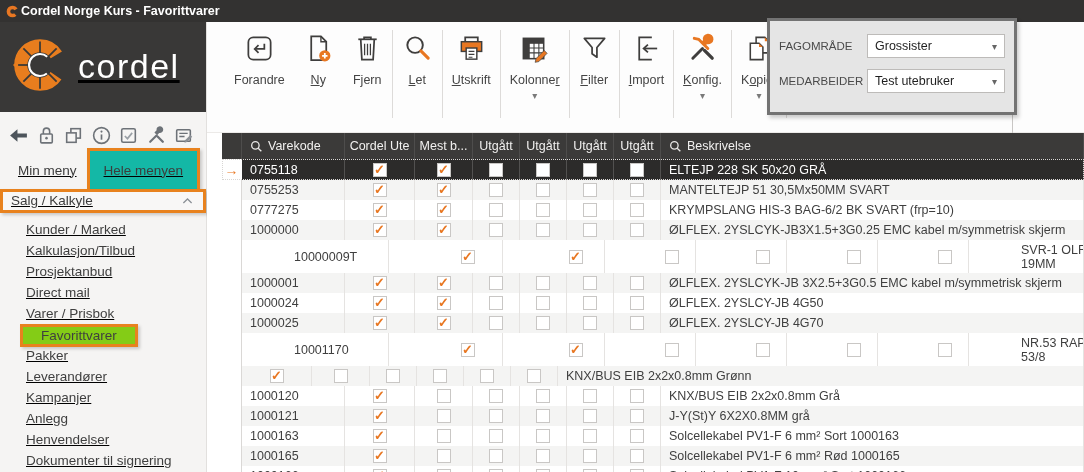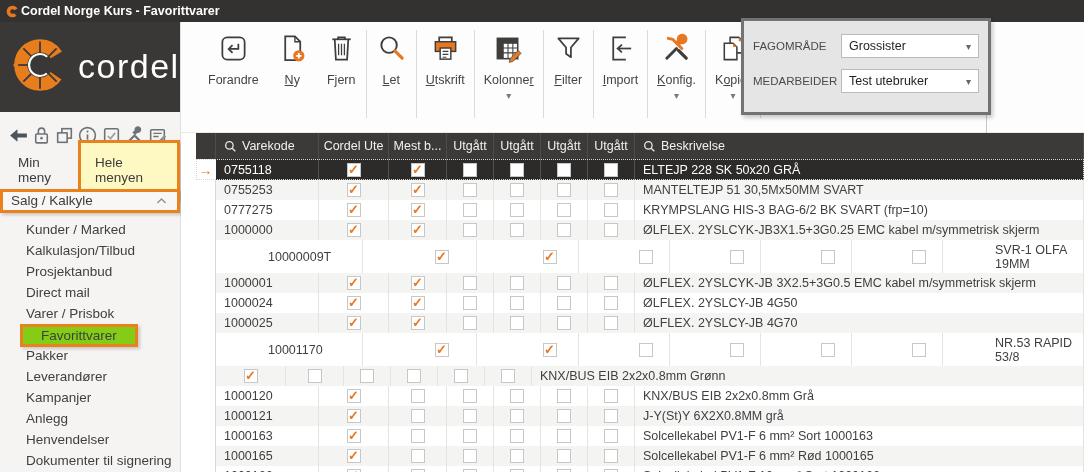--- a/index.html
+++ b/index.html
@@ -5,31 +5,31 @@
   * { margin:0; padding:0; box-sizing:border-box; }
   html,body { width:1084px; height:472px; overflow:hidden; background:#fff;
     font-family:"Liberation Sans", sans-serif; }
   
   .titlebar { height:22px; background:#333231; color:#fff; display:flex; align-items:center;
     padding-left:6px; gap:2px; font-size:12.5px; font-weight:bold; }
   .titlebar svg { display:block; }
   
   .app { display:flex; height:450px; }
   
-  .sidebar { width:181px; background:#f5f4f3; border-right:1px solid #e2e0de; flex:none;
-    display:flex; flex-direction:column; }
+  .sidebar { width:207px; background:#f5f4f3; border-right:1px solid #e2e0de; flex:none;
+    display:flex; flex-direction:column;text-decoration:underline; }
   .logo-panel { height:90px; background:#393837; display:flex; align-items:center;
     padding-left:12px; gap:10px; flex:none; }
   .logo-word { color:#fff; font-size:34px; letter-spacing:1.5px; font-weight:400; margin-top:-2px; }
   .side-icons { display:flex; justify-content:space-between; align-items:center;
     padding:13px 12px 6px 8px; }
   .side-icons .sicon { width:21px; height:21px; cursor:default; }
   .side-tabs { display:flex; align-items:center; padding:4px 0 2px 8px; font-size:13.5px; color:#3c3c3c; height:34px; }
   .tab { padding:5px 10px; }
-  .tab.active { border:3px solid #e8821e; box-shadow:2px 2px 3px rgba(0,0,0,.18); padding:12px 14px; background:#fef9c3; }
+  .tab.active { border:3px solid #e8821e; box-shadow:2px 2px 3px rgba(0,0,0,.18); padding:12px 14px; background:#14b8a6; }
   .section-header { margin:3px 0 2px 0; border:3px solid #e8821e; box-shadow:2px 2px 3px rgba(0,0,0,.18);
     display:flex; justify-content:space-between; align-items:center; padding:2px 10px 3px 8px;
     font-size:13.5px; color:#3c3c3c; background:#f8f7f6; height:24px; }
   .menu-list { padding-top:4px; }
   .menu-item { height:21px; line-height:21px; padding-left:26px; font-size:13.5px; color:#3f3f3f; white-space:nowrap; }
   .menu-item .ann-inline { border:3px solid #e8821e; box-shadow:2px 2px 3px rgba(0,0,0,.18);
     padding:0 18px; margin-left:-6px; display:inline-block; line-height:17px; background:#84cc16; }
   
   .main { flex:1; display:flex; flex-direction:column; background:#fff; min-width:0; }
   

